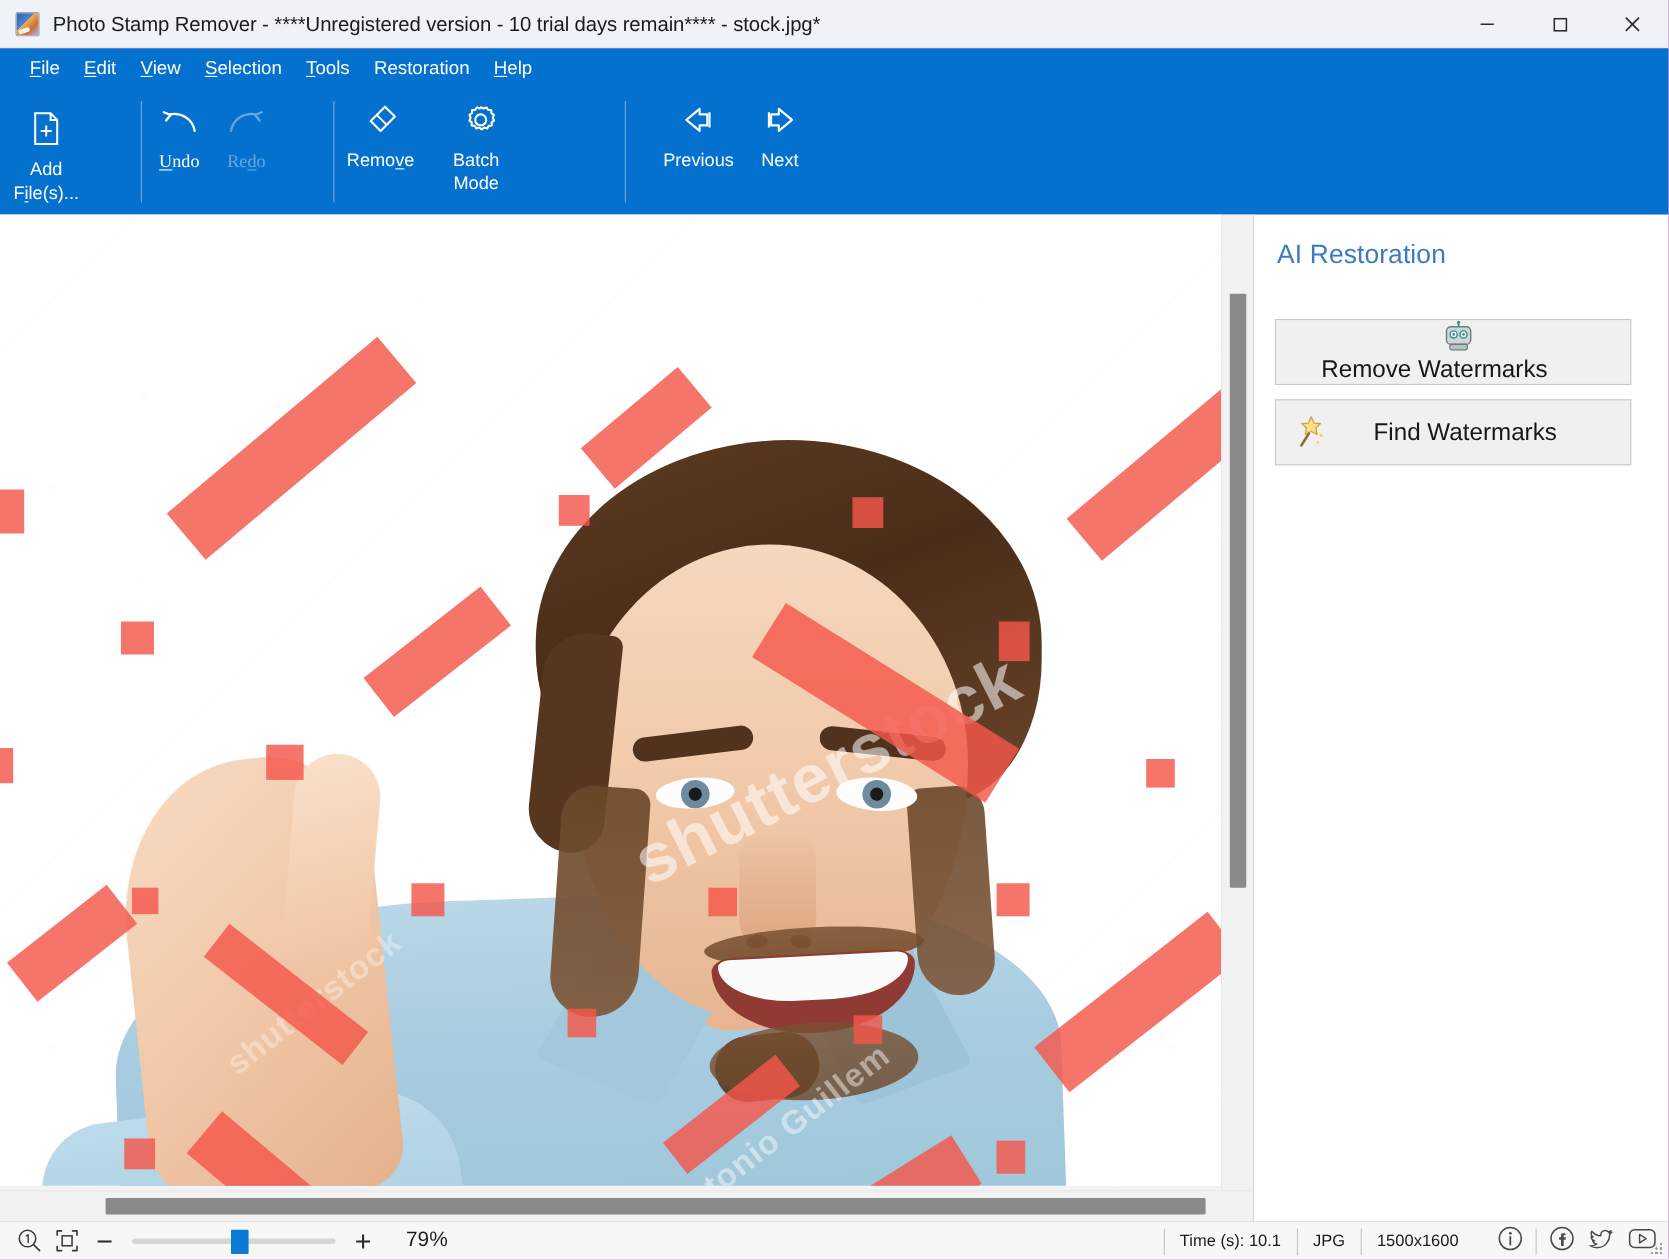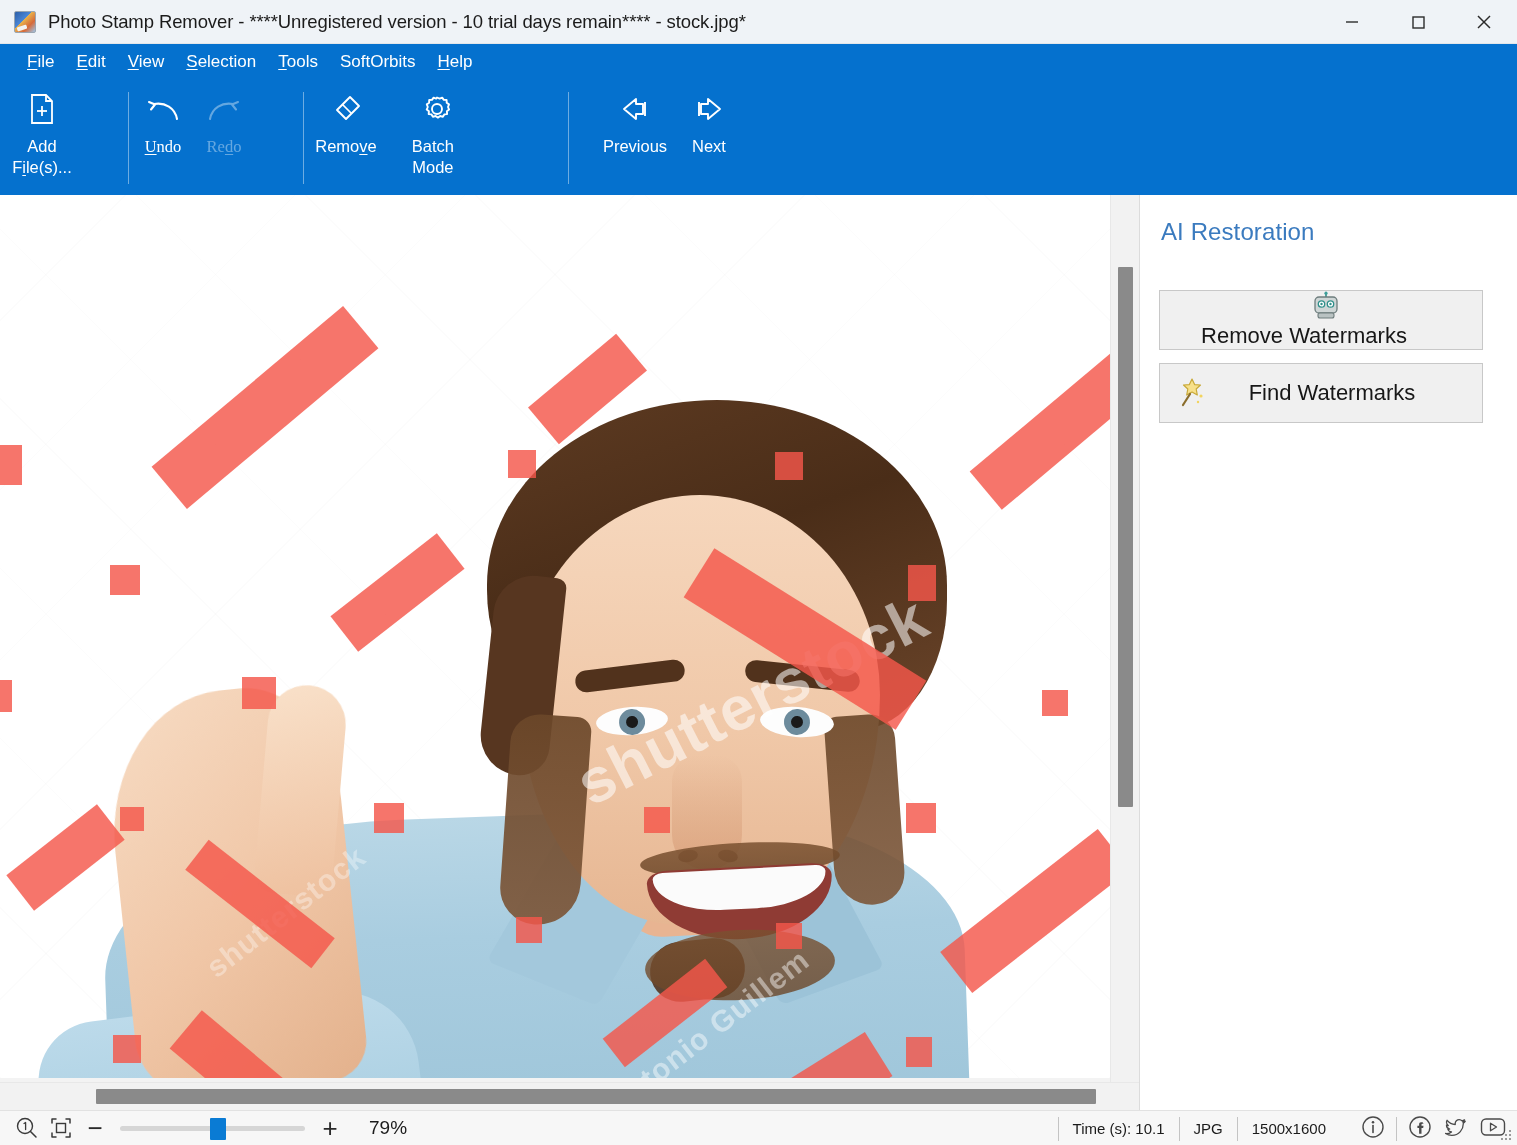--- a/index.html
+++ b/index.html
@@ -407,27 +407,27 @@
       </div>
     </div>
   </div>
 
   <div class="menubar">
     <div class="menu-item"><u>F</u><span>ile</span></div>
     <div class="menu-item"><u>E</u><span>dit</span></div>
     <div class="menu-item"><u>V</u><span>iew</span></div>
     <div class="menu-item"><u>S</u><span>election</span></div>
     <div class="menu-item"><u>T</u><span>ools</span></div>
-    <div class="menu-item"><span>SoftOrbits</span></div>
+    <div class="menu-item"><span>Restoration</span></div>
     <div class="menu-item"><u>H</u><span>elp</span></div>
   </div>
 
   <div class="toolbar">
 
-    <div class="tb-group" style="left:8px;">
+    <div class="tb-group" style="left:8px;align-items:center;">
       <div class="tb-btn" style="width:68px;">
         <div class="tb-icon">
           <svg width="32" height="34" viewBox="0 0 32 34">
             <path d="M6 3h14l6 6v22H6z" fill="none" stroke="#ffffff" stroke-width="1.8"></path>
             <path d="M20 3v6h6" fill="none" stroke="#ffffff" stroke-width="1.8"></path>
             <line x1="16" y1="14" x2="16" y2="24" stroke="#ffffff" stroke-width="1.8"></line>
             <line x1="11" y1="19" x2="21" y2="19" stroke="#ffffff" stroke-width="1.8"></line>
           </svg>
         </div>
         <div class="tb-label">Add<br>F<u>i</u>le(s)...</div>

